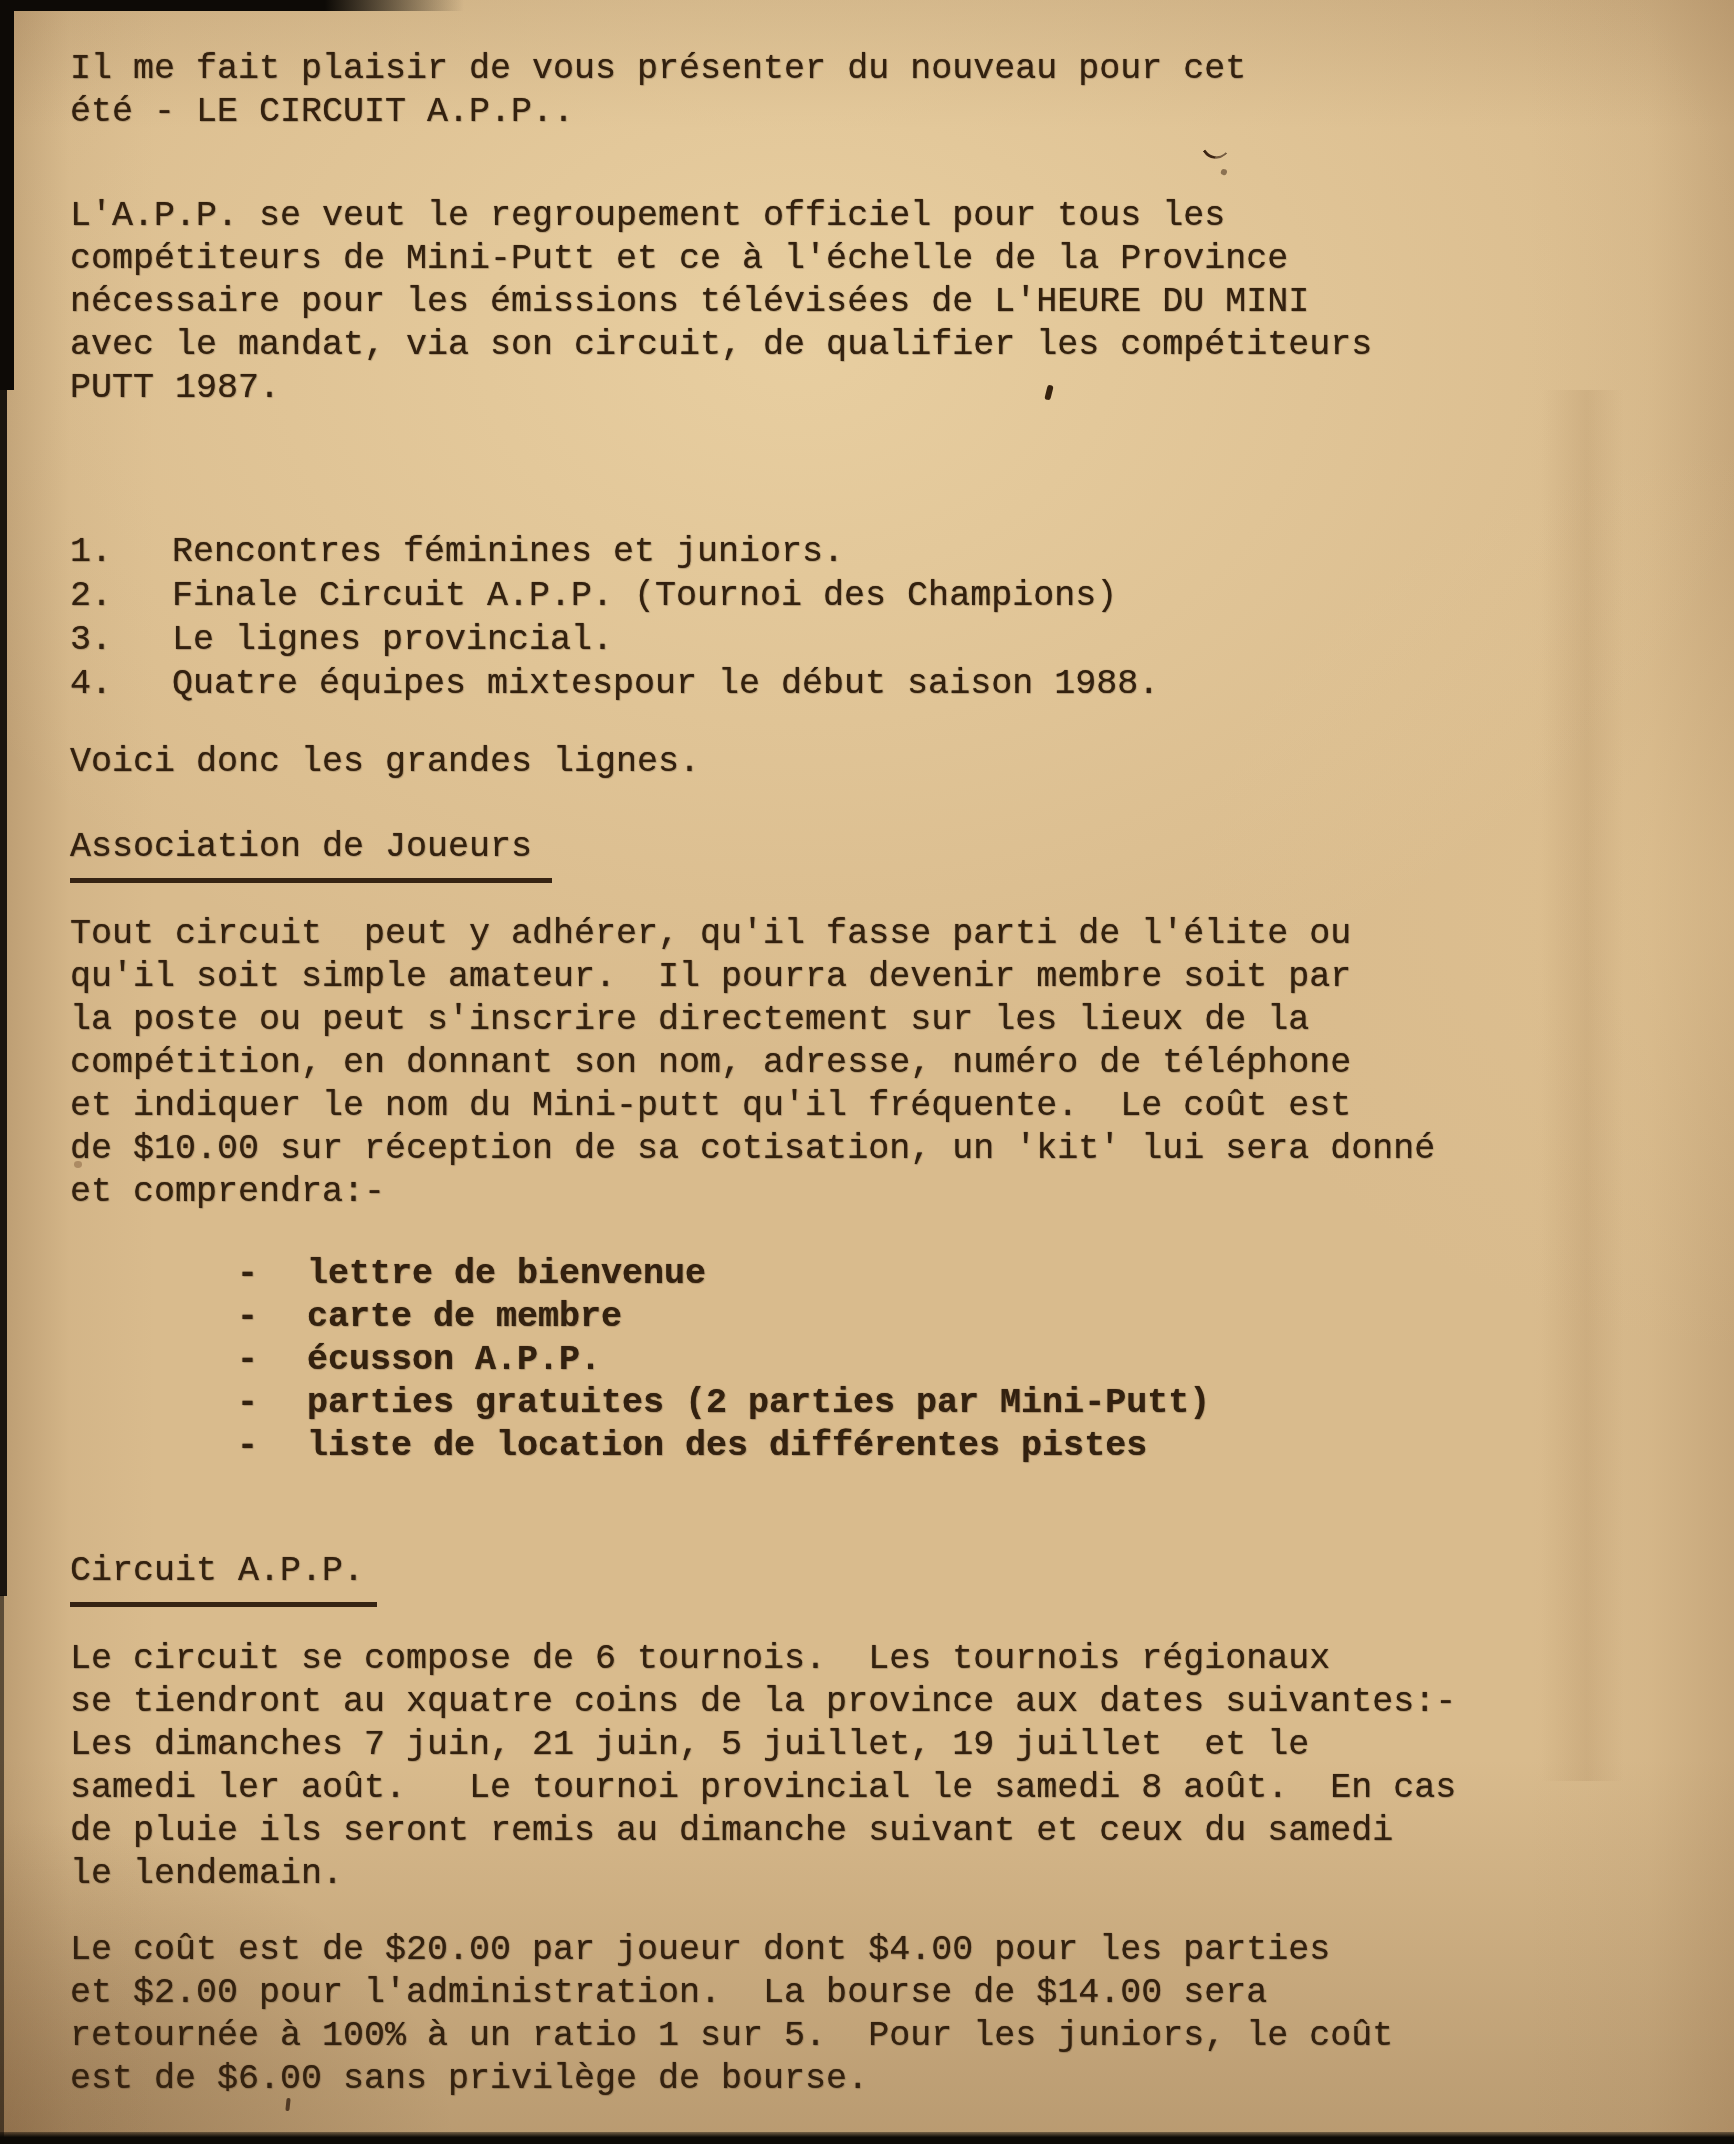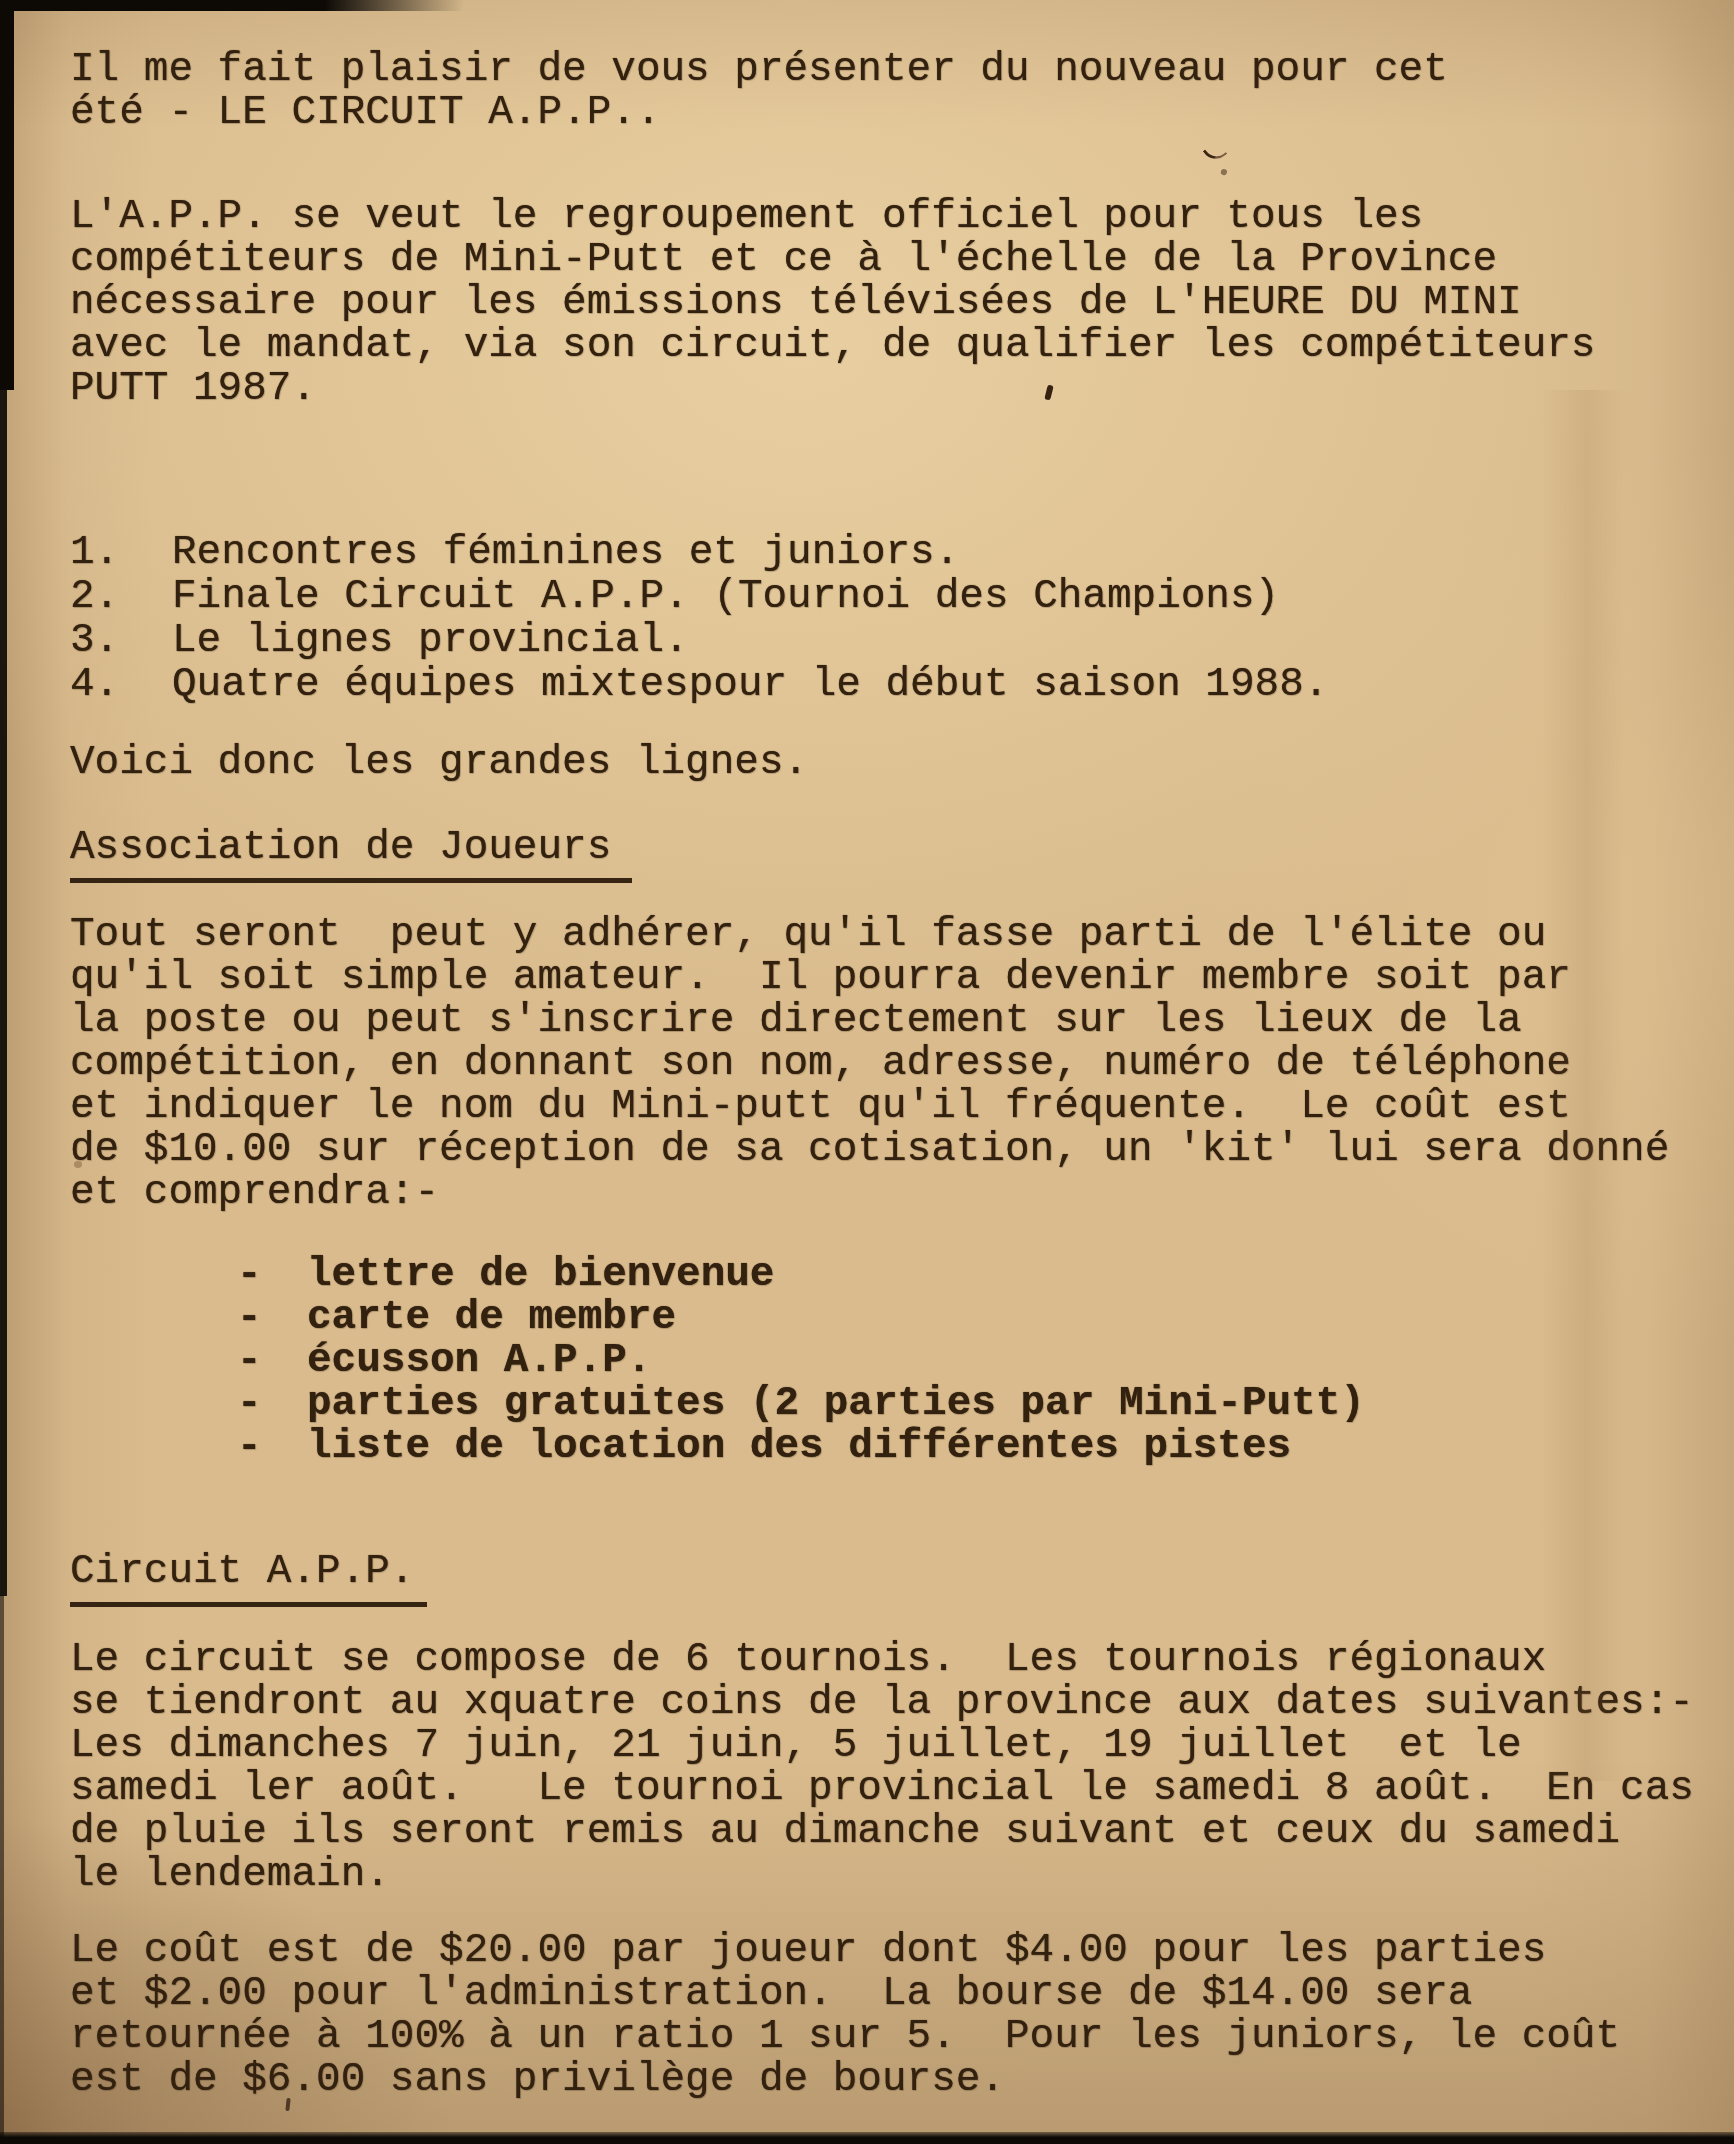--- a/index.html
+++ b/index.html
@@ -17,21 +17,21 @@
       linear-gradient(180deg, rgba(125,90,55,.18) 0%, rgba(125,90,55,0) 6%, rgba(125,90,55,0) 82%, rgba(110,78,46,.30) 100%),
       radial-gradient(ellipse 649px 464px at 0% 100%, rgba(95,64,36,.38), rgba(95,64,36,0) 70%),
       #d9bb8d;
   }
   
   .page::after{
     content:"";position:absolute;top:390px;right:111px;width:83px;height:1391px;
     background:linear-gradient(90deg, rgba(150,112,70,0) 0%, rgba(150,112,70,.16) 55%, rgba(150,112,70,0) 100%);
     pointer-events:none;
   }
-  .blk{position:absolute;left:70px;color:#33210f;font-size:41px;line-height:43px;
+  .blk{position:absolute;left:70px;color:#33210f;font-size:35px;line-height:43px;
        text-shadow:0 0 1.1px rgba(51,32,15,.75), 0.9px 0.9px 0.9px rgba(51,32,15,.18);}
   .line{white-space:pre;}
   .numlist .row{line-height:44px;}
   .num{display:inline-block;width:102px;}
   .dashlist{left:237px;font-weight:bold;}
   .dash{display:inline-block;width:70px;}
   .heading .htext{display:inline-block;border-bottom:5.6px solid rgba(45,27,13,.95);padding-bottom:9.3px;text-align:center;}
   .heading.assoc .htext{padding-right:20.4px;}
   .heading.circ .htext{padding-right:13px;}
 
@@ -83,21 +83,21 @@
 
   <div class="blk" style="top:741px">
     <div class="line">Voici donc les grandes lignes.</div>
   </div>
 
   <div class="blk heading assoc" style="top:826px">
     <span class="htext line">Association de Joueurs</span>
   </div>
 
   <div class="blk" style="top:913px">
-    <div class="line">Tout seront  peut y adhérer, qu'il fasse parti de l'élite ou</div>
+    <div class="line">Tout circuit  peut y adhérer, qu'il fasse parti de l'élite ou</div>
     <div class="line">qu'il soit simple amateur.  Il pourra devenir membre soit par</div>
     <div class="line">la poste ou peut s'inscrire directement sur les lieux de la</div>
     <div class="line">compétition, en donnant son nom, adresse, numéro de téléphone</div>
     <div class="line">et indiquer le nom du Mini-putt qu'il fréquente.  Le coût est</div>
     <div class="line">de $10.00 sur réception de sa cotisation, un 'kit' lui sera donné</div>
     <div class="line">et comprendra:-</div>
   </div>
 
   <div class="blk dashlist" style="top:1253px">
     <div class="line"><span class="dash">-</span><span>lettre de bienvenue</span></div>

